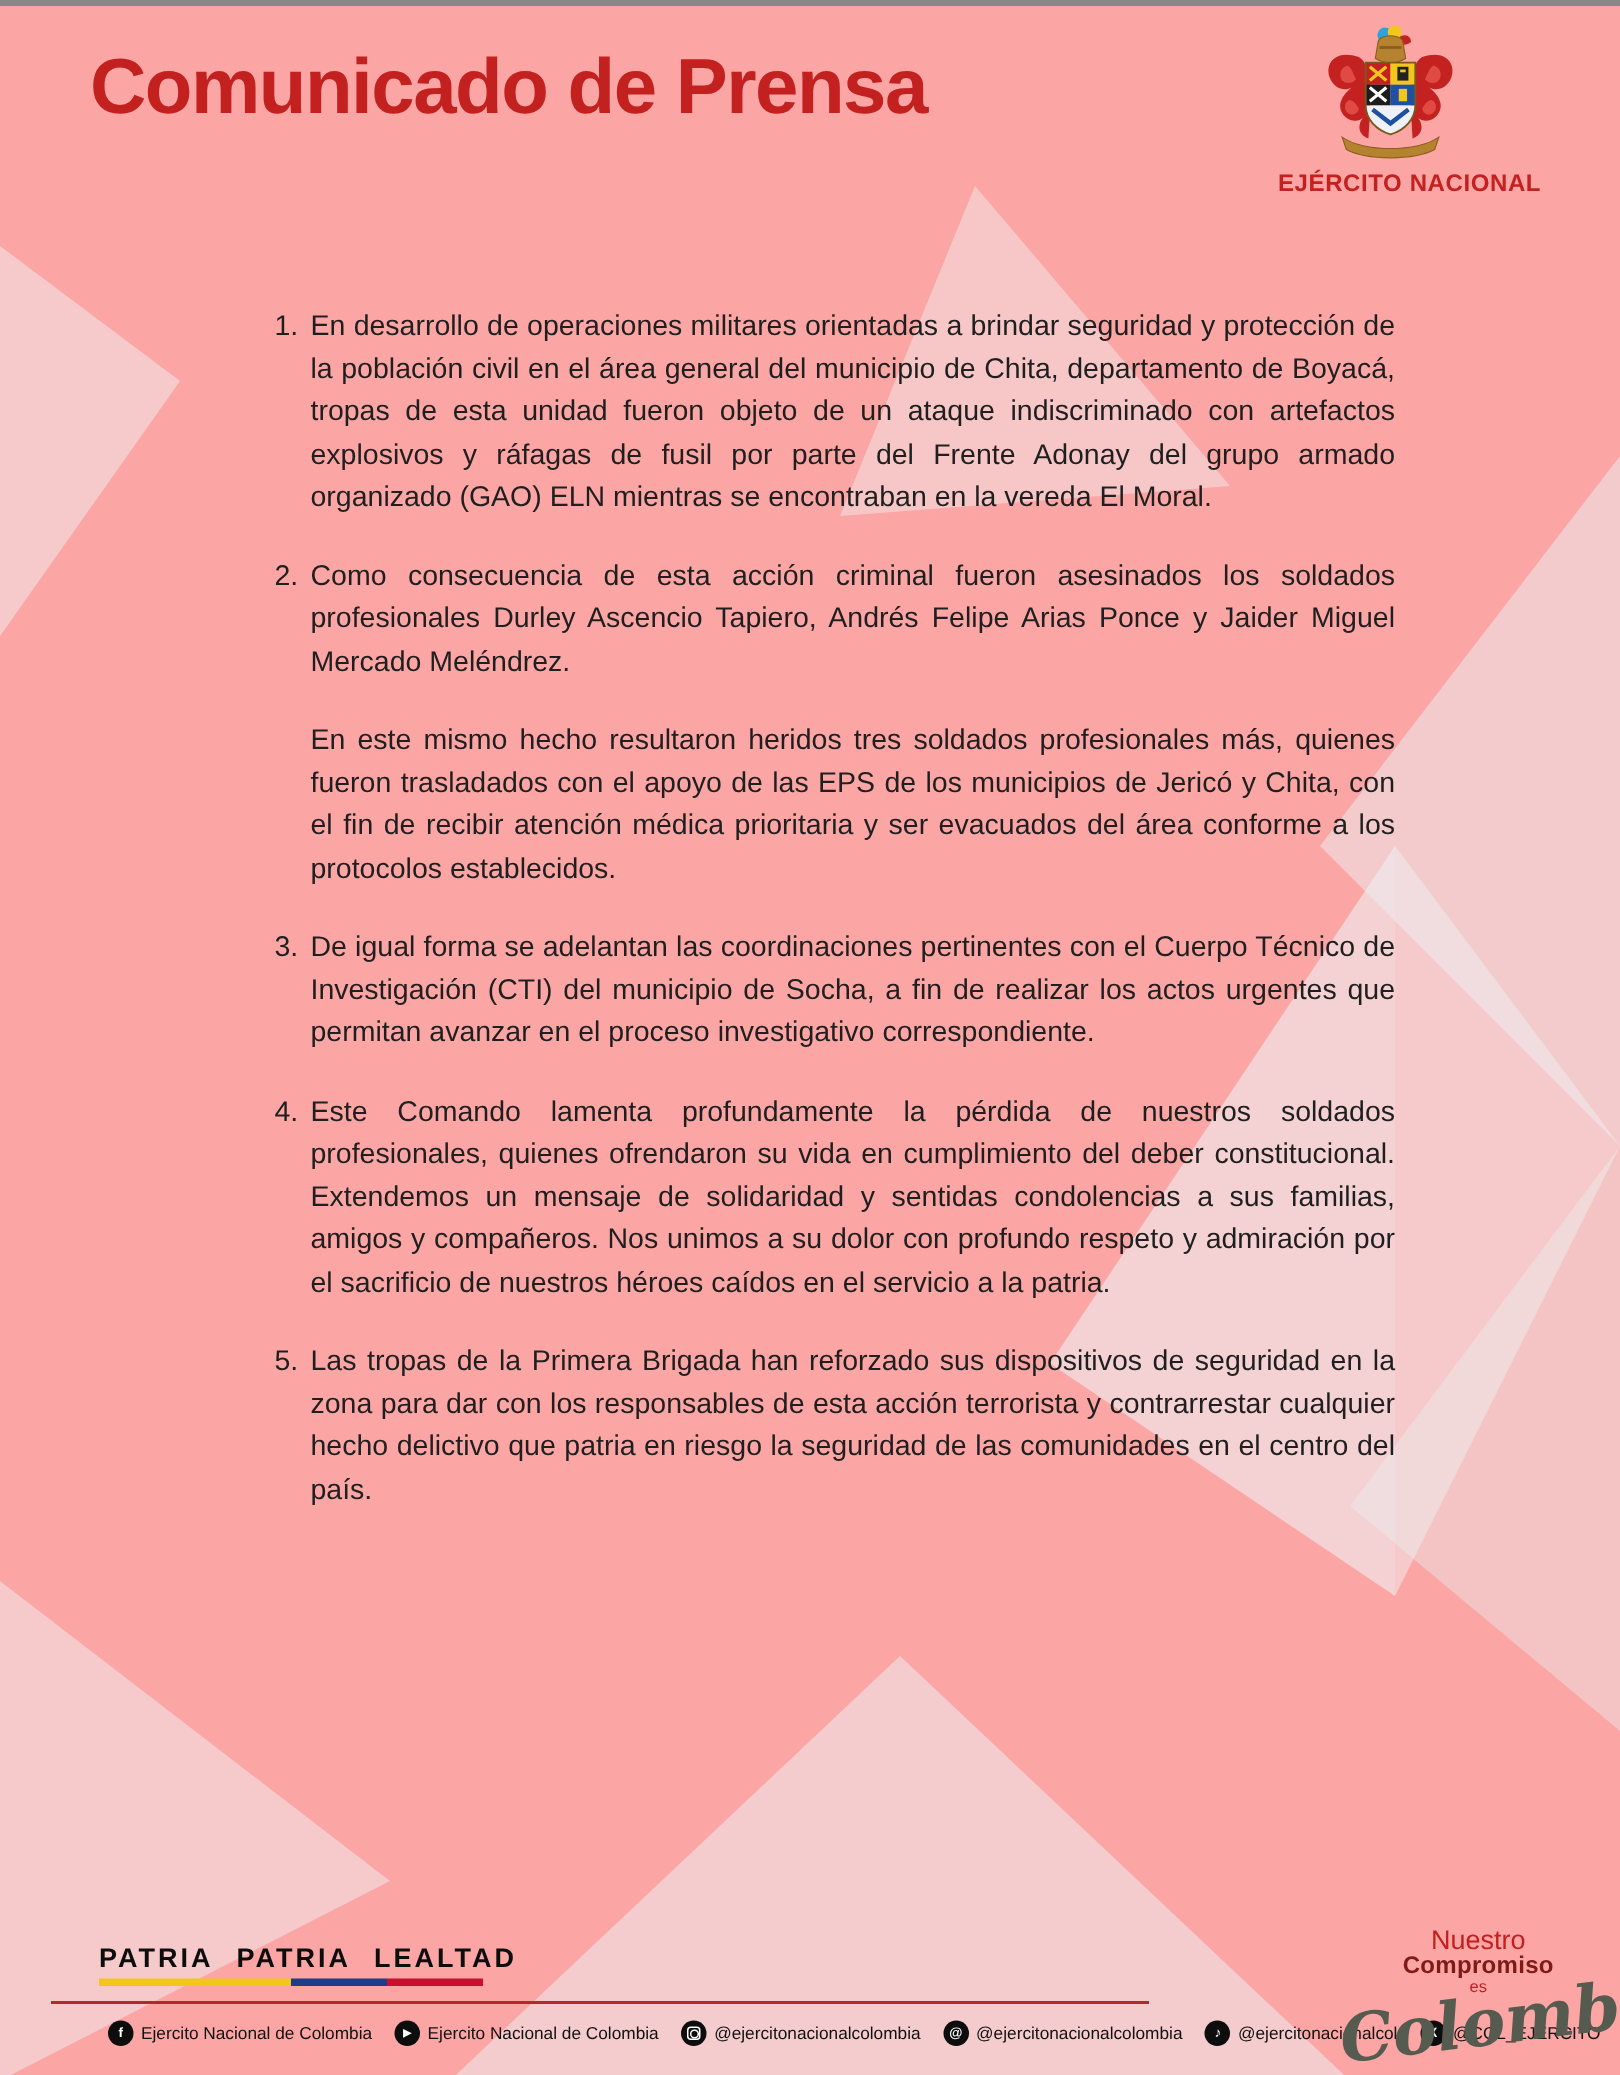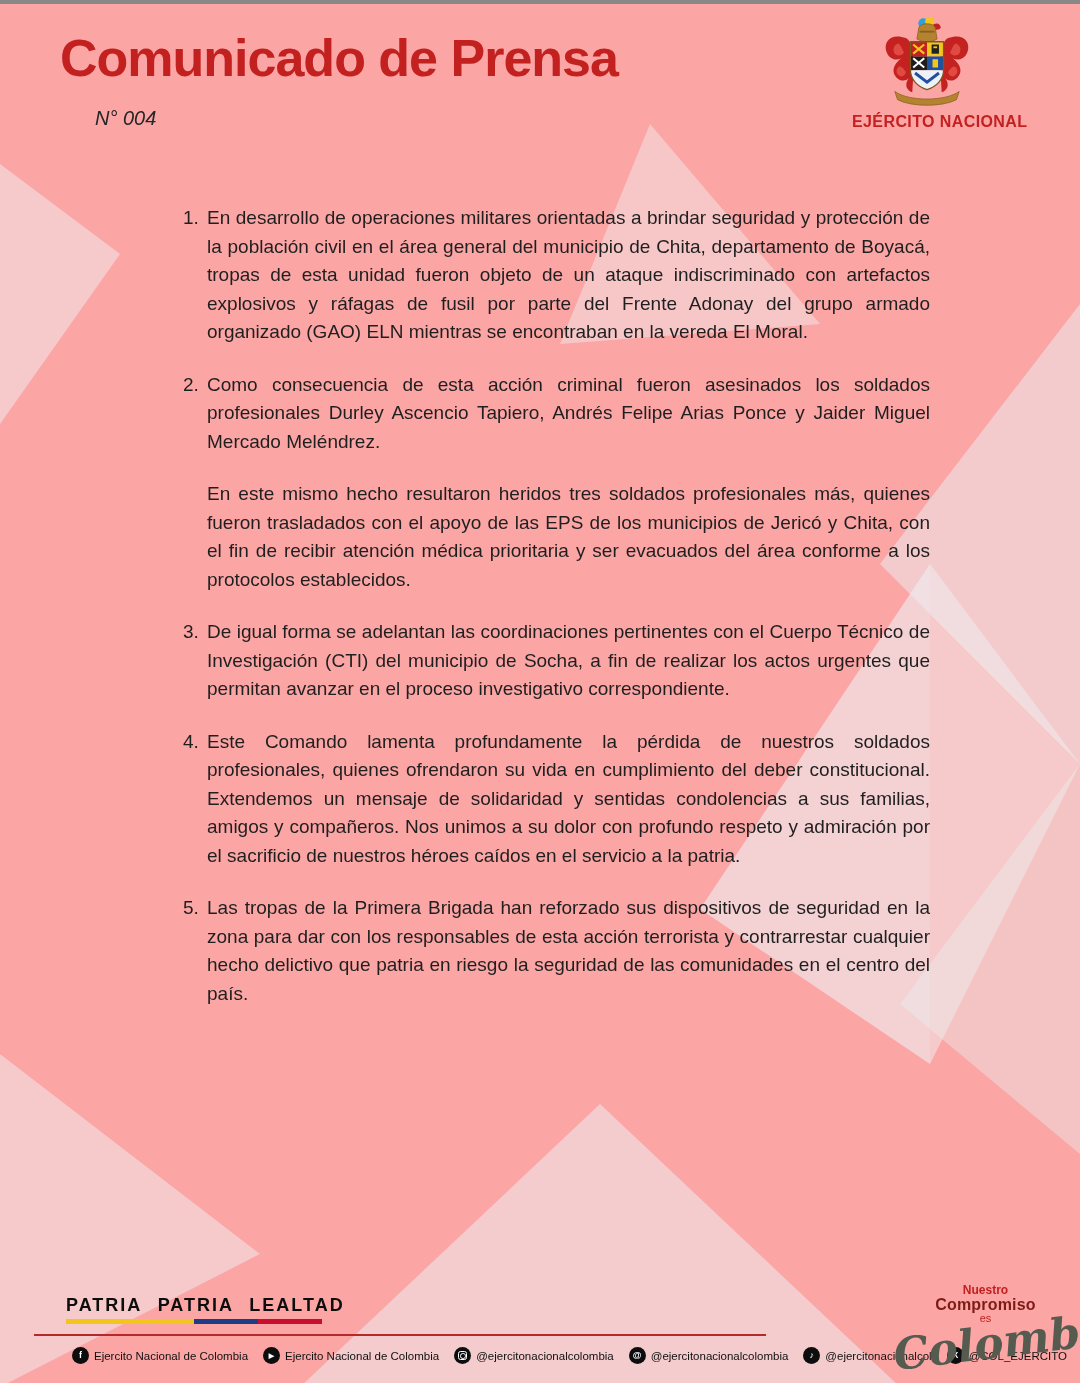--- a/index.html
+++ b/index.html
@@ -57,21 +57,21 @@
     font-size:9px; font-weight:bold; line-height:1;
   }
   .circ.play { font-size:7px; }
   .ig-box { width:9px; height:9px; border:1.2px solid #fff; border-radius:2.5px; position:relative; }
   .ig-box::after {
     content:''; position:absolute; top:1.3px; left:1.3px;
     width:3.6px; height:3.6px; border:1px solid #fff; border-radius:50%;
   }
 
   .slogan { position:absolute; left:893px; top:1280px; width:185px; text-align:center; line-height:1.05; }
-  .slg-1 { color:#c31f1f; font-weight:bold; font-size:12px; }
+  .slg-1 { color:#c31f1f; font-weight:normal; font-size:18px; }
   .slg-2 { color:#7e1b17; font-weight:bold; font-size:16px; letter-spacing:0.2px; }
   .slg-3 { color:#c31f1f; font-weight:normal; font-size:11px; }
   .slg-4 {
     font-family:"DejaVu Serif", serif; font-style:italic; font-weight:bold;
     font-size:44px; color:#565b50; transform:rotate(-7deg); margin-top:-4px;
   }
 </style>
 </head>
 <body>
 
@@ -84,21 +84,20 @@
     <polygon points="600,1100 900,1383 300,1383" fill="#ededf0" opacity="0.55"></polygon>
     <polygon points="0,1050 260,1250 0,1383" fill="#efeef1" opacity="0.5"></polygon>
     <polygon points="120,250 0,420 0,160" fill="#f0f0f2" opacity="0.5"></polygon>
     <polygon points="650,120 820,320 560,340" fill="#f1f1f3" opacity="0.45"></polygon>
     <polygon points="1080,760 900,1000 1080,1150" fill="#ecebee" opacity="0.45"></polygon>
   </svg>
 
   <div class="title">Comunicado de Prensa</div>
 
   <div class="meta">
-    <div>N° 004</div>
   </div>
 
   <div class="logo">
     <svg width="150" height="92" viewBox="0 0 150 100">
 
       <circle cx="71" cy="8" r="5.5" fill="#2ba3dc"></circle>
       <circle cx="78" cy="6" r="5" fill="#f2c61c"></circle>
       <path d="M82 9 q7 -3 8 4 q-5 4 -9 0 z" fill="#c32220"></path>
 
       <g id="mant">

